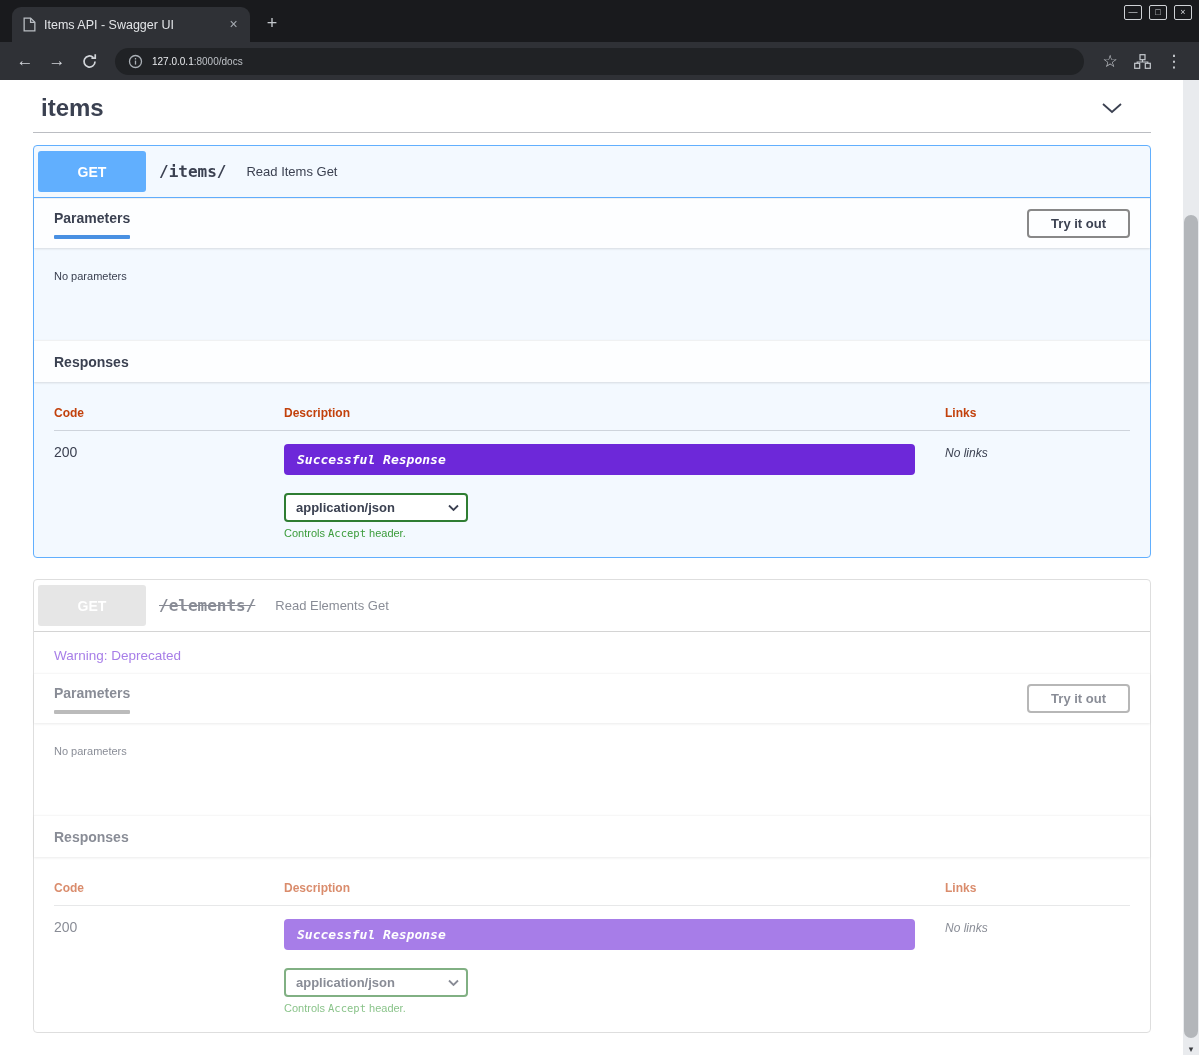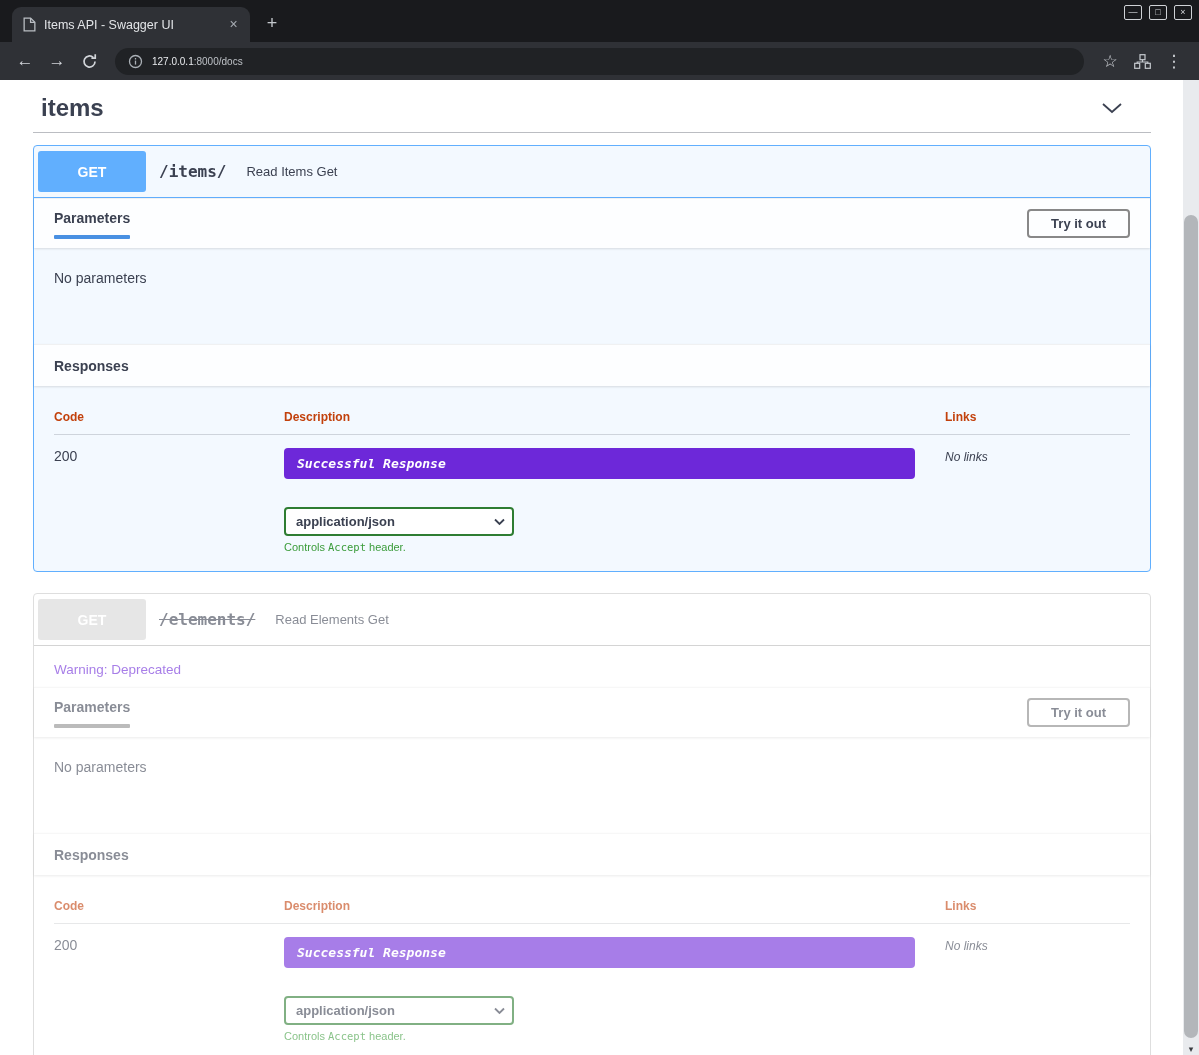--- a/index.html
+++ b/index.html
@@ -86,39 +86,39 @@
   .deprecated .underline { background:#8f8f8f; }
   .resp-title { margin:0; font-size:14px; font-weight:700; color:#3b4151; }
 
   .try-btn {
     background:transparent; border:2px solid #888; border-radius:4px;
     font-family:"Liberation Sans", sans-serif;
     font-size:13px; font-weight:700; color:#3b4151; padding:5px 22px; cursor:pointer;
   }
 
   .params-body { padding:22px 20px 58px; }
-  .params-body p { margin:0; font-size:14px; color:#3b4151; }
+  .params-body p { margin:0; font-size:11px; color:#3b4151; }
 
   .responses { padding:0 20px 18px; }
   .rt-head {
     display:grid; grid-template-columns:230px 1fr 185px;
     padding:24px 0 10px; border-bottom:1px solid rgba(59,65,81,.2);
     font-size:12px; font-weight:700; color:#c2410c;
   }
   .rt-row {
     display:grid; grid-template-columns:230px 1fr 185px;
     padding-top:13px; font-size:14px; color:#3b4151; align-items:start;
   }
   .resp-box {
     margin-right:30px; background:#6d28d9; border-radius:4px; padding:8px 13px;
     color:#fff; font-family:"DejaVu Sans Mono", monospace;
     font-style:italic; font-weight:700; font-size:13px;
   }
   .links-cell { font-style:italic; font-size:12px; padding-top:2px; }
-  .select-wrap { position:relative; width:230px; margin-top:28px; }
+  .select-wrap { position:relative; width:184px; margin-top:18px; }
   .media-select {
     width:100%; height:29px; appearance:none; -webkit-appearance:none; -moz-appearance:none;
     background:#fff; border:2px solid #2e7d32; border-radius:4px;
     font-family:"Liberation Sans", sans-serif;
     font-size:13px; font-weight:700; color:#3b4151; padding:0 28px 0 10px;
   }
   .sel-chev { position:absolute; right:9px; top:50%; transform:translateY(-50%); pointer-events:none; display:flex; }
   .accept-note { margin-top:5px; font-size:11px; color:#3b9c3b; }
   .accept-note code { font-family:"DejaVu Sans Mono", monospace; font-size:10.5px; }
 

